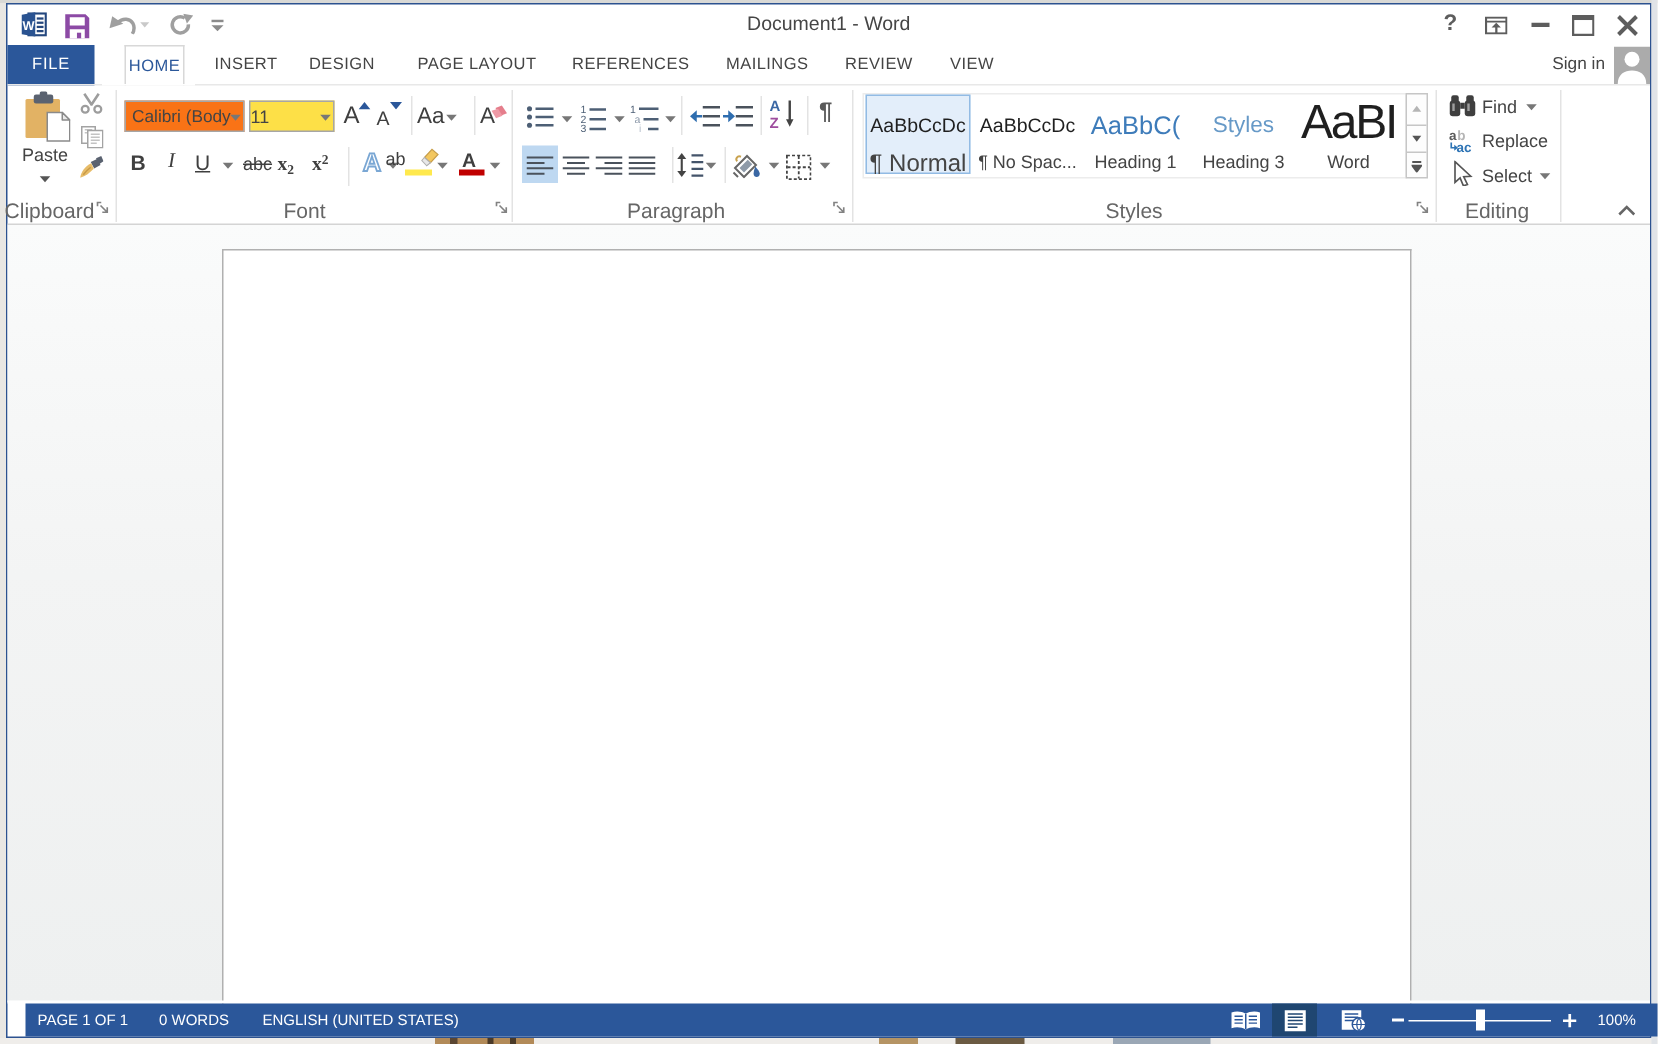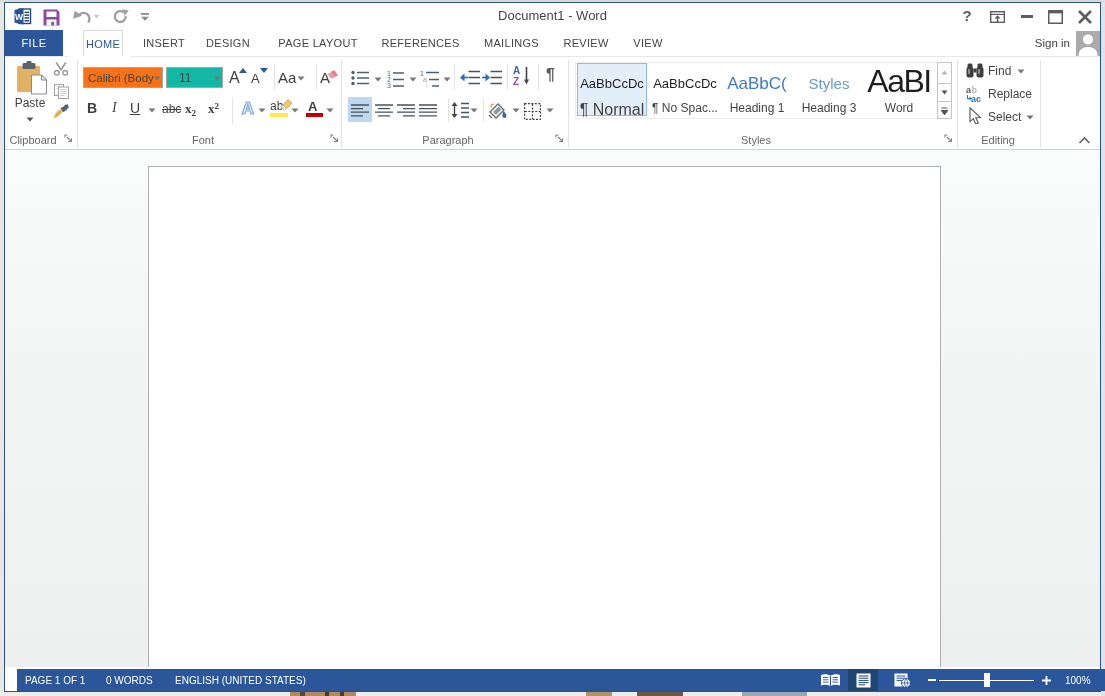--- a/index.html
+++ b/index.html
@@ -17,21 +17,21 @@
   .tab{top:30px;height:27px;line-height:27px;font-size:11px;letter-spacing:0.3px;color:#444;text-align:center;}
   #tab-file{left:5px;width:58px;background:#2b579a;color:#fff;letter-spacing:0.5px;}
   #tab-home{left:83px;width:40px;background:#fff;color:#2b579a;
             border:1px solid #d8d8d8;border-bottom:none;box-sizing:border-box;}
   #tabline{left:5px;top:56px;width:1095px;height:1px;background:#e8e8e8;}
   #tabline-cover{left:68px;top:56px;width:62px;height:1px;background:#fff;}
   #signin{left:1010px;top:30px;width:60px;height:27px;line-height:27px;font-size:11.5px;color:#444;text-align:right;}
   
   #ribbon-border{left:5px;top:149px;width:1095px;height:1px;background:#d4d4d4;}
   .vsep{top:60px;width:1px;height:88px;background:#e3e3e3;}
-  .grouplabel{top:134px;height:13px;line-height:13px;font-size:11px;color:#666;text-align:center;}
+  .grouplabel{top:134px;height:13px;line-height:13px;font-size:14px;color:#666;text-align:center;}
   
   #docarea{left:5px;top:150px;width:1095px;height:518px;background:linear-gradient(#fafbfb, #f3f4f4 45%, #eef0f0);}
   #page{left:148px;top:166px;width:791px;height:510px;background:#fff;border:1px solid #b0b0b0;border-bottom:none;}
   #statusline{left:5px;top:667px;width:1095px;height:2px;background:#fff;}
   #statusbar{left:5px;top:669px;width:1095px;height:22px;background:#2b579a;color:#fff;font-size:10px;margin-left:12px;}
   .sbtext{top:0;height:22px;line-height:23px;position:absolute;letter-spacing:0px;}
 </style>
 </head>
 <body>
   <div class="abs" id="edge-top"></div>
@@ -145,21 +145,21 @@
     <path d="M7.5 4 L12 1.8 L14 6 L9.8 8.3 Z" fill="#5a6270"></path>
     <path d="M0.5 14.5 C1 10.5 3.5 7 7.8 4.8 L9.5 8.5 C6.5 11.5 4 13.5 0.5 14.5 Z" fill="#e7bc69"></path>
     <path d="M2.5 12.5 C4 10.5 5.5 9 7.5 7.5" stroke="#c89a47" stroke-width="1" fill="none"></path>
   </svg>
   <div class="abs vsep" style="left:77px;"></div>
 
   <div class="abs" style="left:83px;top:67px;width:80px;height:21px;border:1px solid #a6a6a6;background:#f97316;font-size:11.5px;color:#444;line-height:21px;padding-left:4px;box-sizing:border-box;">Calibri (Body</div>
   <svg class="abs" style="left:153px;top:76px;" width="8" height="5" viewBox="0 0 8 5">
     <path d="M0.5 0.5 H7.5 L4 4.5 Z" fill="#777"></path>
   </svg>
-  <div class="abs" style="left:166px;top:67px;width:57px;height:21px;border:1px solid #a6a6a6;background:#14b8a6;font-size:12px;color:#444;line-height:21px;padding-left:12px;box-sizing:border-box;">11</div>
+  <div class="abs" style="left:166px;top:67px;width:57px;height:21px;border:1px solid #a6a6a6;background:#fde047;font-size:12px;color:#444;line-height:21px;padding-left:0;box-sizing:border-box;">11</div>
   <svg class="abs" style="left:213px;top:76px;" width="8" height="5" viewBox="0 0 8 5">
     <path d="M0.5 0.5 H7.5 L4 4.5 Z" fill="#777"></path>
   </svg>
 
   <div class="abs" style="left:229px;top:69px;font-size:16px;color:#3f3f3f;">A</div>
   <svg class="abs" style="left:239px;top:68px;" width="8" height="5" viewBox="0 0 8 5">
     <path d="M4 0 L8 5 H0 Z" fill="#2b579a"></path>
   </svg>
   <div class="abs" style="left:251px;top:71px;font-size:13px;color:#3f3f3f;">A</div>
   <svg class="abs" style="left:260px;top:68px;" width="8" height="5" viewBox="0 0 8 5">
@@ -190,21 +190,21 @@
   <div class="abs" style="left:208px;top:101px;font-size:13px;font-weight:bold;font-family:'Liberation Serif',serif;color:#3f3f3f;">x<span style="font-size:9px;vertical-align:4px;">2</span></div>
   <div class="abs vsep" style="left:232px;top:98px;height:26px;"></div>
 
   <svg class="abs" style="left:239px;top:99px;" width="18" height="18" viewBox="0 0 18 18">
     <text x="9" y="15" font-size="17" font-weight="bold" text-anchor="middle" fill="#fff" stroke="#7aa7d4" stroke-width="1.2" font-family="Liberation Sans">A</text>
   </svg>
   <svg class="abs" style="left:258px;top:108px;" width="8" height="5" viewBox="0 0 8 5">
     <path d="M0.5 0.5 H7.5 L4 4.5 Z" fill="#777"></path>
   </svg>
 
-  <div class="abs" style="left:270px;top:99px;font-size:12px;color:#3f3f3f;">ab</div>
+  <div class="abs" style="left:257px;top:99px;font-size:12px;color:#3f3f3f;">ab</div>
   <svg class="abs" style="left:279px;top:98px;" width="14" height="14" viewBox="0 0 14 14">
     <path d="M4 7 L9 1.5 L13 5 L8 10.5 Z" fill="#f3c75f" stroke="#c79e4b" stroke-width="0.8"></path>
     <path d="M4 7 L8 10.5 L5.5 12.5 L2.2 9 Z" fill="#e8e8e8" stroke="#b0b0b0" stroke-width="0.7"></path>
   </svg>
   <div class="abs" style="left:270px;top:113px;width:18px;height:4px;background:#ffe94d;"></div>
   <svg class="abs" style="left:291px;top:108px;" width="8" height="5" viewBox="0 0 8 5">
     <path d="M0.5 0.5 H7.5 L4 4.5 Z" fill="#777"></path>
   </svg>
 
   <div class="abs" style="left:308px;top:99px;font-size:13px;font-weight:bold;color:#3f3f3f;">A</div>

